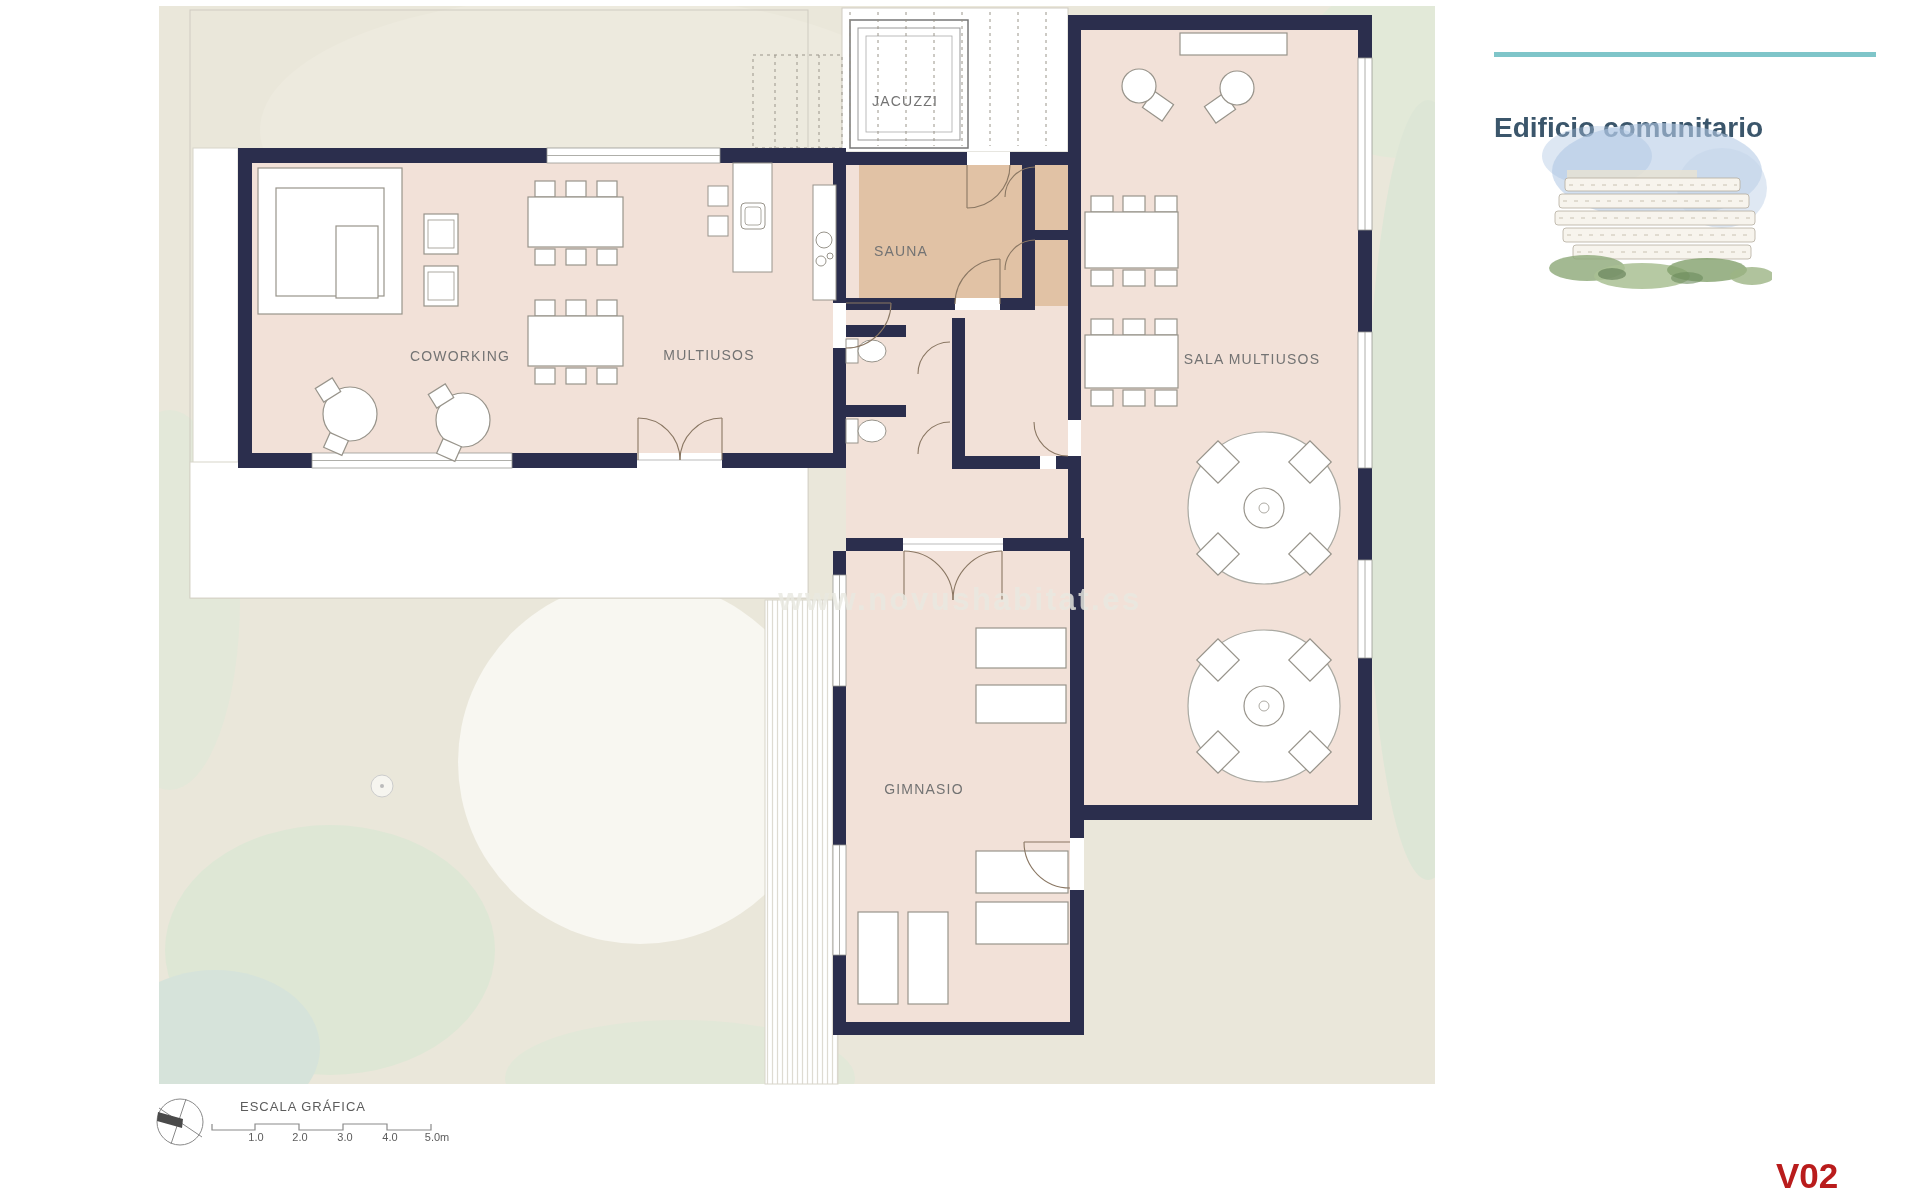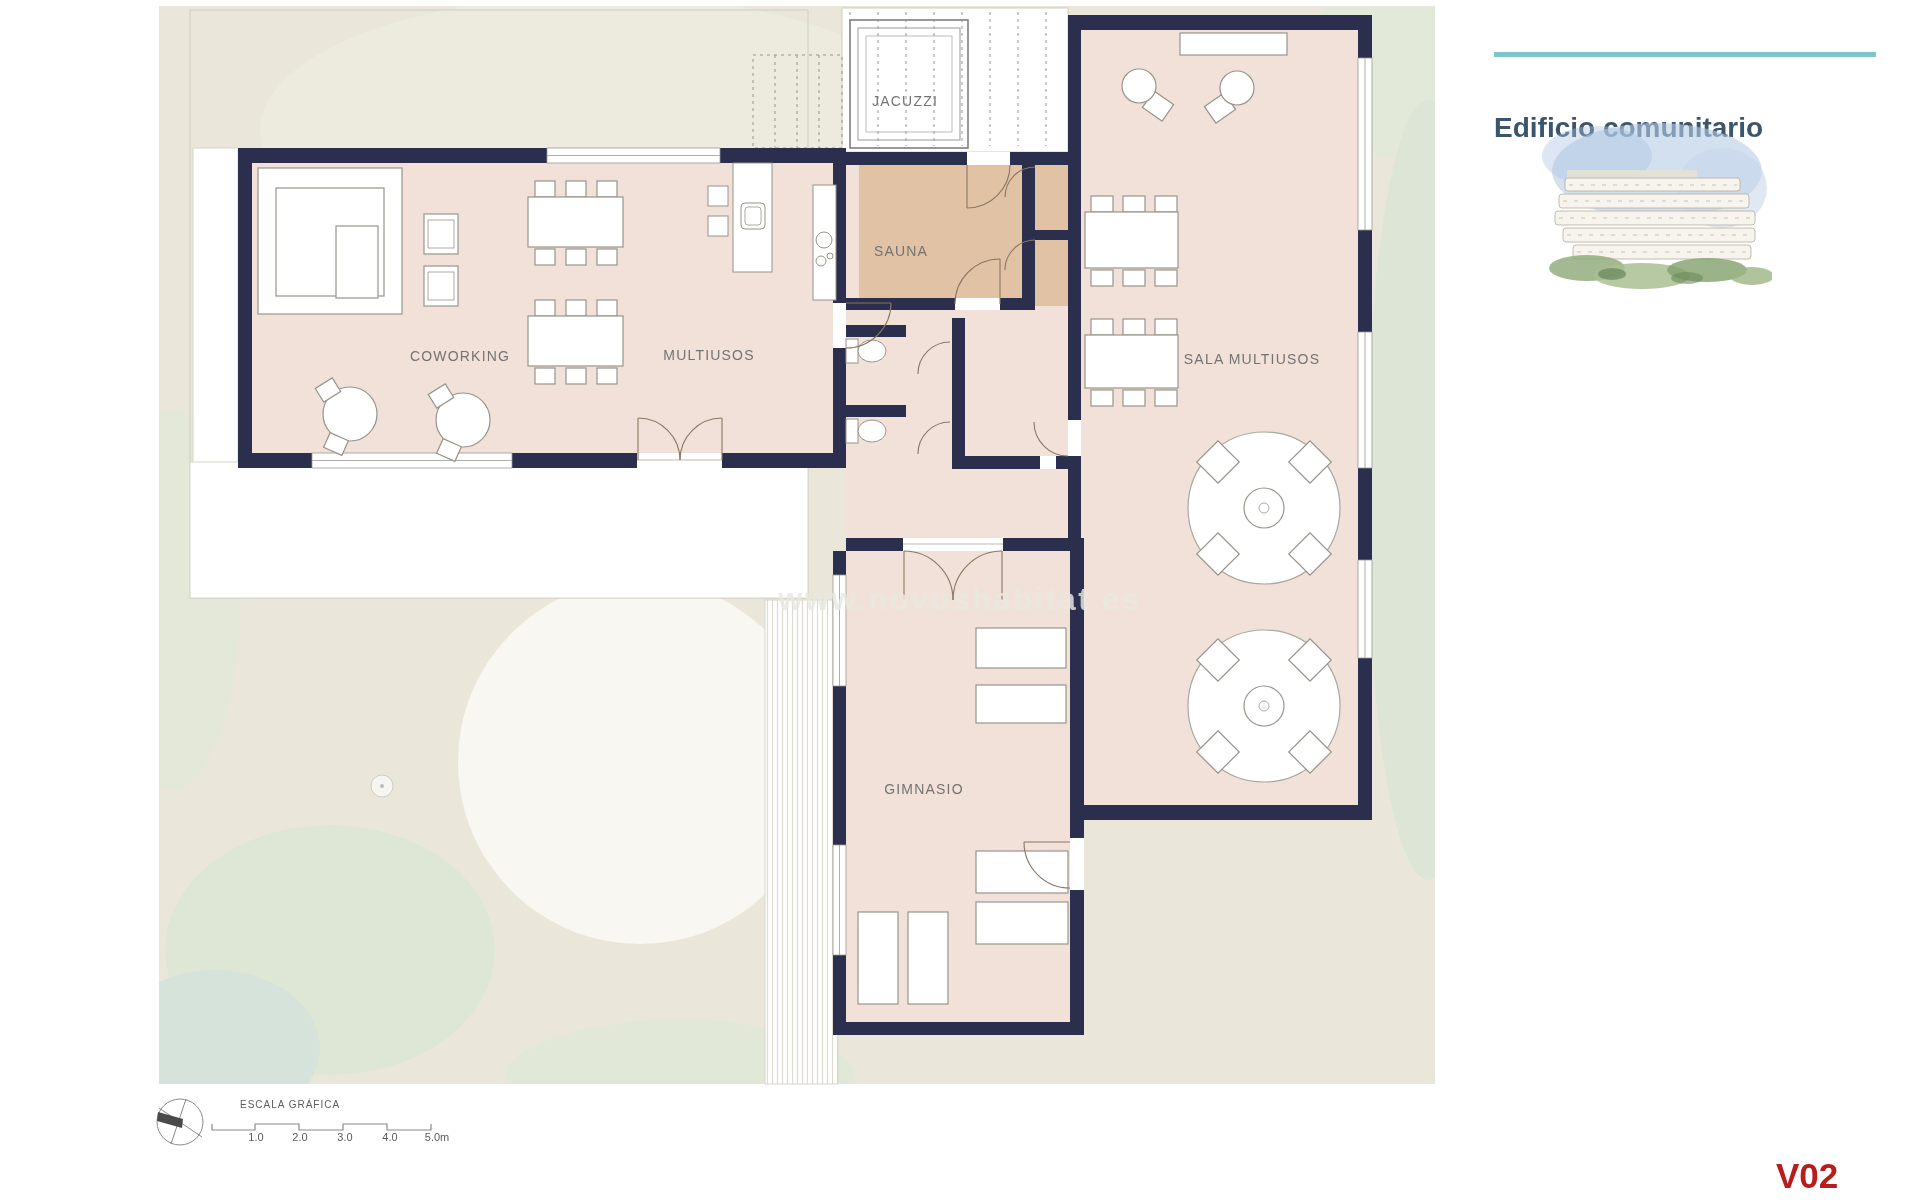--- a/index.html
+++ b/index.html
@@ -9,21 +9,21 @@
   .room-label{
     position:absolute;transform:translate(-50%,-50%);
     font-size:14px;letter-spacing:1.2px;color:#737373;white-space:nowrap;margin-top:15px;
   }
   .watermark{
     position:absolute;left:960px;top:600px;transform:translate(-50%,-50%);
     font-size:31px;font-weight:bold;letter-spacing:2.5px;color:#e9e9e1;opacity:.82;white-space:nowrap;
   }
   .accent-rule{position:absolute;left:1494px;top:52px;width:382px;height:5px;background:#7fc5c9;}
   .page-title{position:absolute;left:1494px;top:72px;font-size:28px;font-weight:bold;color:#3b566b;white-space:nowrap;margin-top:40px;}
-  .escala-title{position:absolute;left:240px;top:1099px;font-size:10px;letter-spacing:1px;color:#5c5c5c;white-space:nowrap;}
+  .escala-title{position:absolute;left:240px;top:1099px;font-size:13px;letter-spacing:1px;color:#5c5c5c;white-space:nowrap;}
   .tick{position:absolute;top:1131px;transform:translateX(-50%);font-size:11px;color:#5c5c5c;white-space:nowrap;}
   .disclaimer{position:absolute;left:153px;font-size:12.5px;color:#8d939a;white-space:nowrap;}
   .version{position:absolute;left:1776px;top:1156px;font-size:35px;font-weight:bold;color:#b91c1c;white-space:nowrap;}
 </style>
 </head>
 <body>
 
 <div class="canvas">
 
   <svg class="abs" style="left:0;top:0" width="1920" height="1200" viewBox="0 0 1920 1200">

